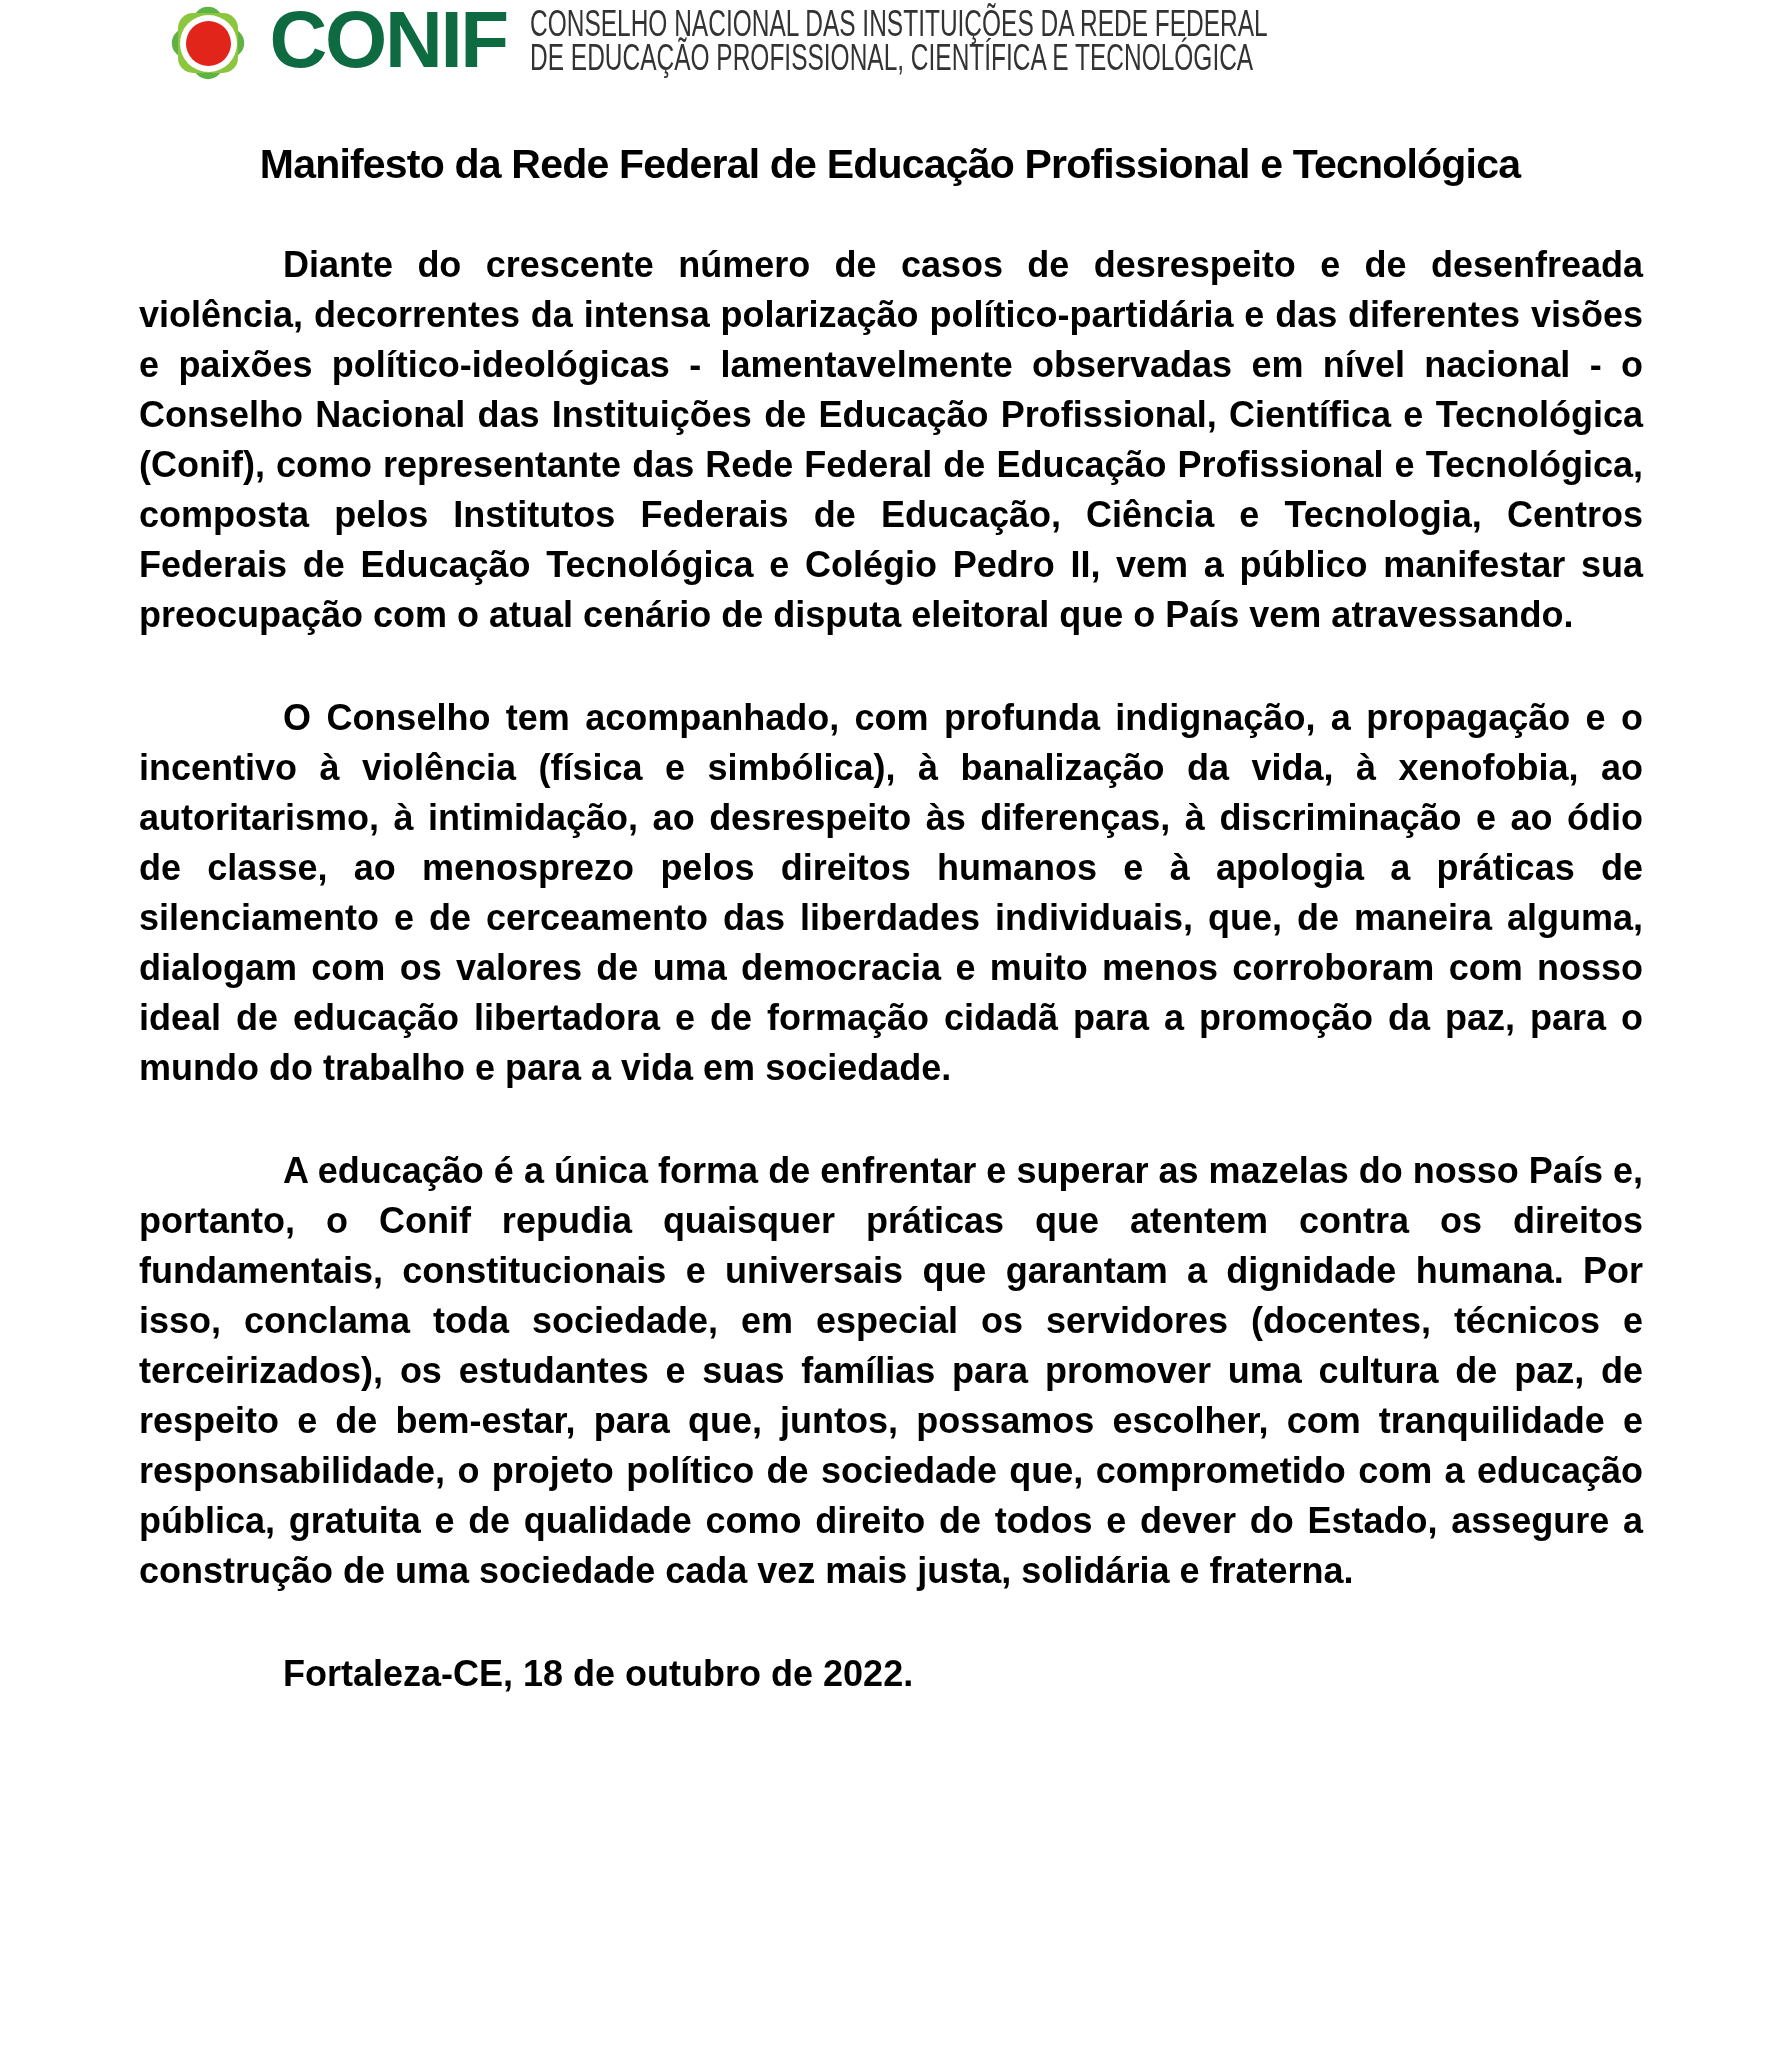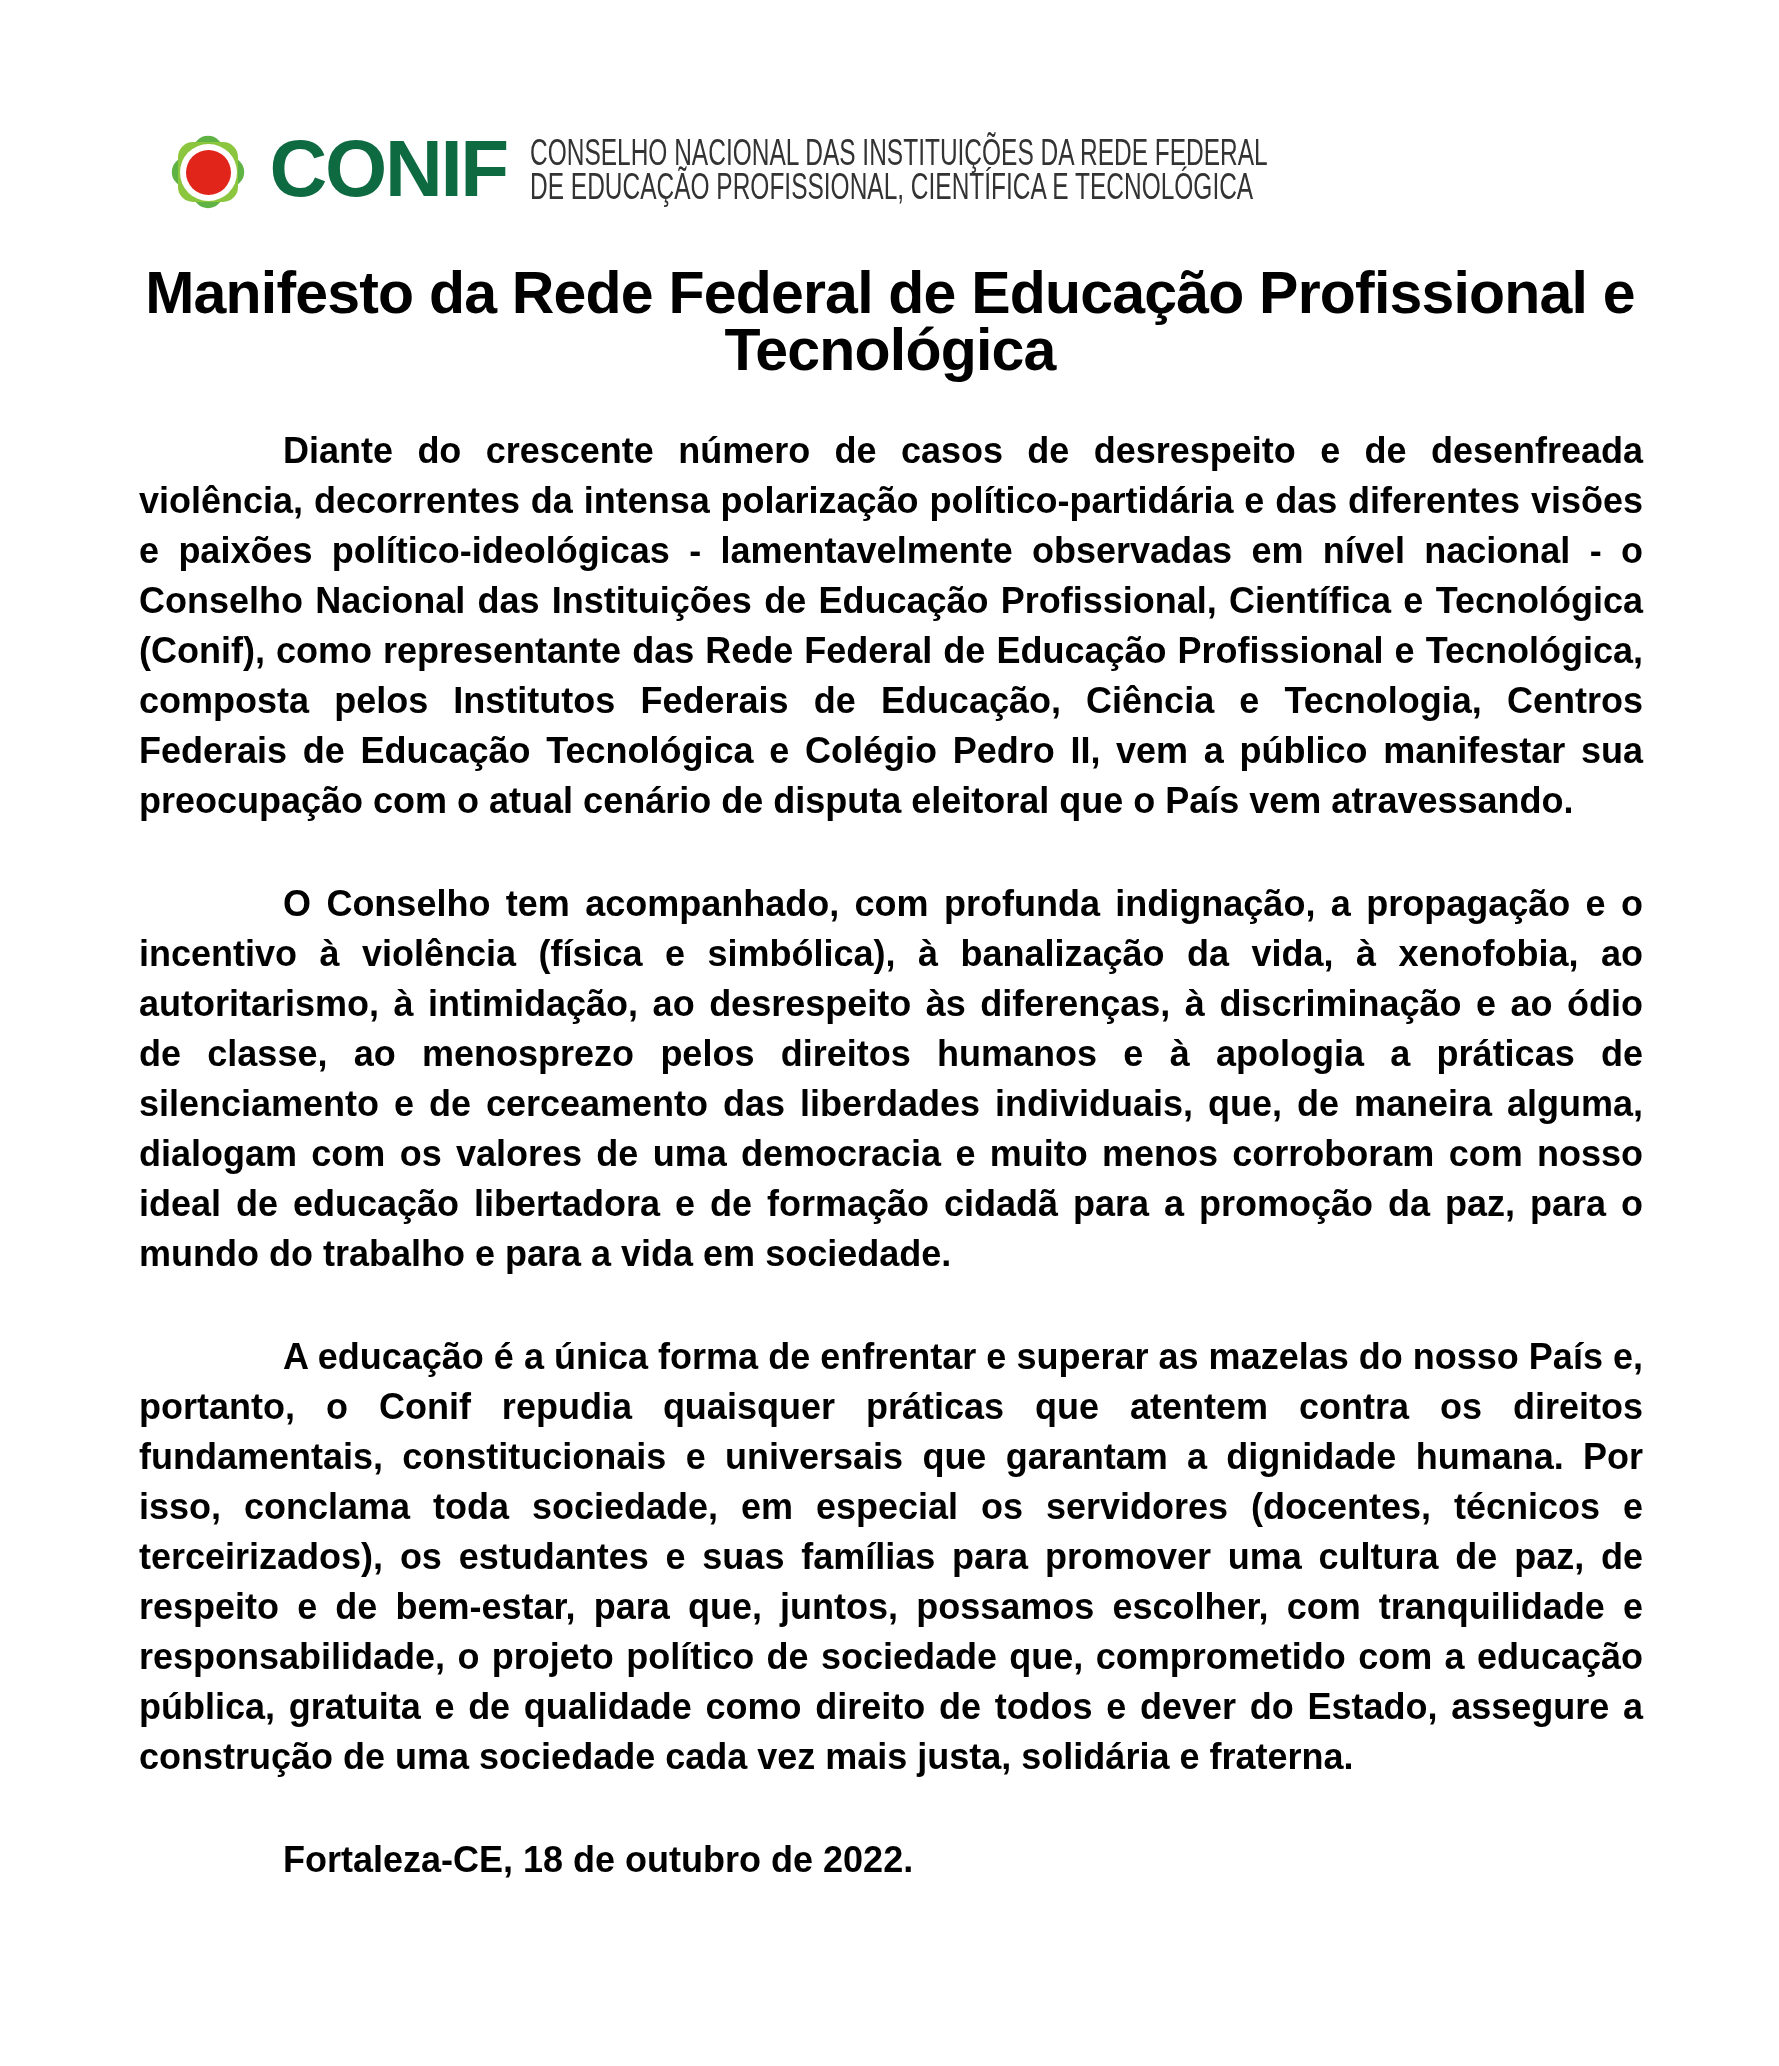--- a/index.html
+++ b/index.html
@@ -11,21 +11,20 @@
     font-family: "Liberation Sans", sans-serif;
     color: #000000;
     overflow: hidden;
   }
 
   
   .logo-row {
     display: flex;
     justify-content: center;
     align-items: center;
-    padding-top: 129px;
     height: 87px;
   }
   .logo-icon {
     position: relative;
     width: 86px;
     height: 86px;
     flex: 0 0 auto;
     margin-right: 18px;
   }
   .logo-icon .petal {
@@ -65,21 +64,21 @@
     transform: scaleX(0.68);
     transform-origin: left center;
     white-space: nowrap;
     margin-top: -4.5px;
   }
 
   
   .doc-title {
     margin: 49px 0 0 0;
     text-align: center;
-    font-size: 59px;
+    font-size: 41px;
     line-height: 57px;
     font-weight: 700;
     letter-spacing: -0.8px;
   }
 
   
   .content {
     margin: 47px 137px 0 139px;
     font-weight: bold;
   }

